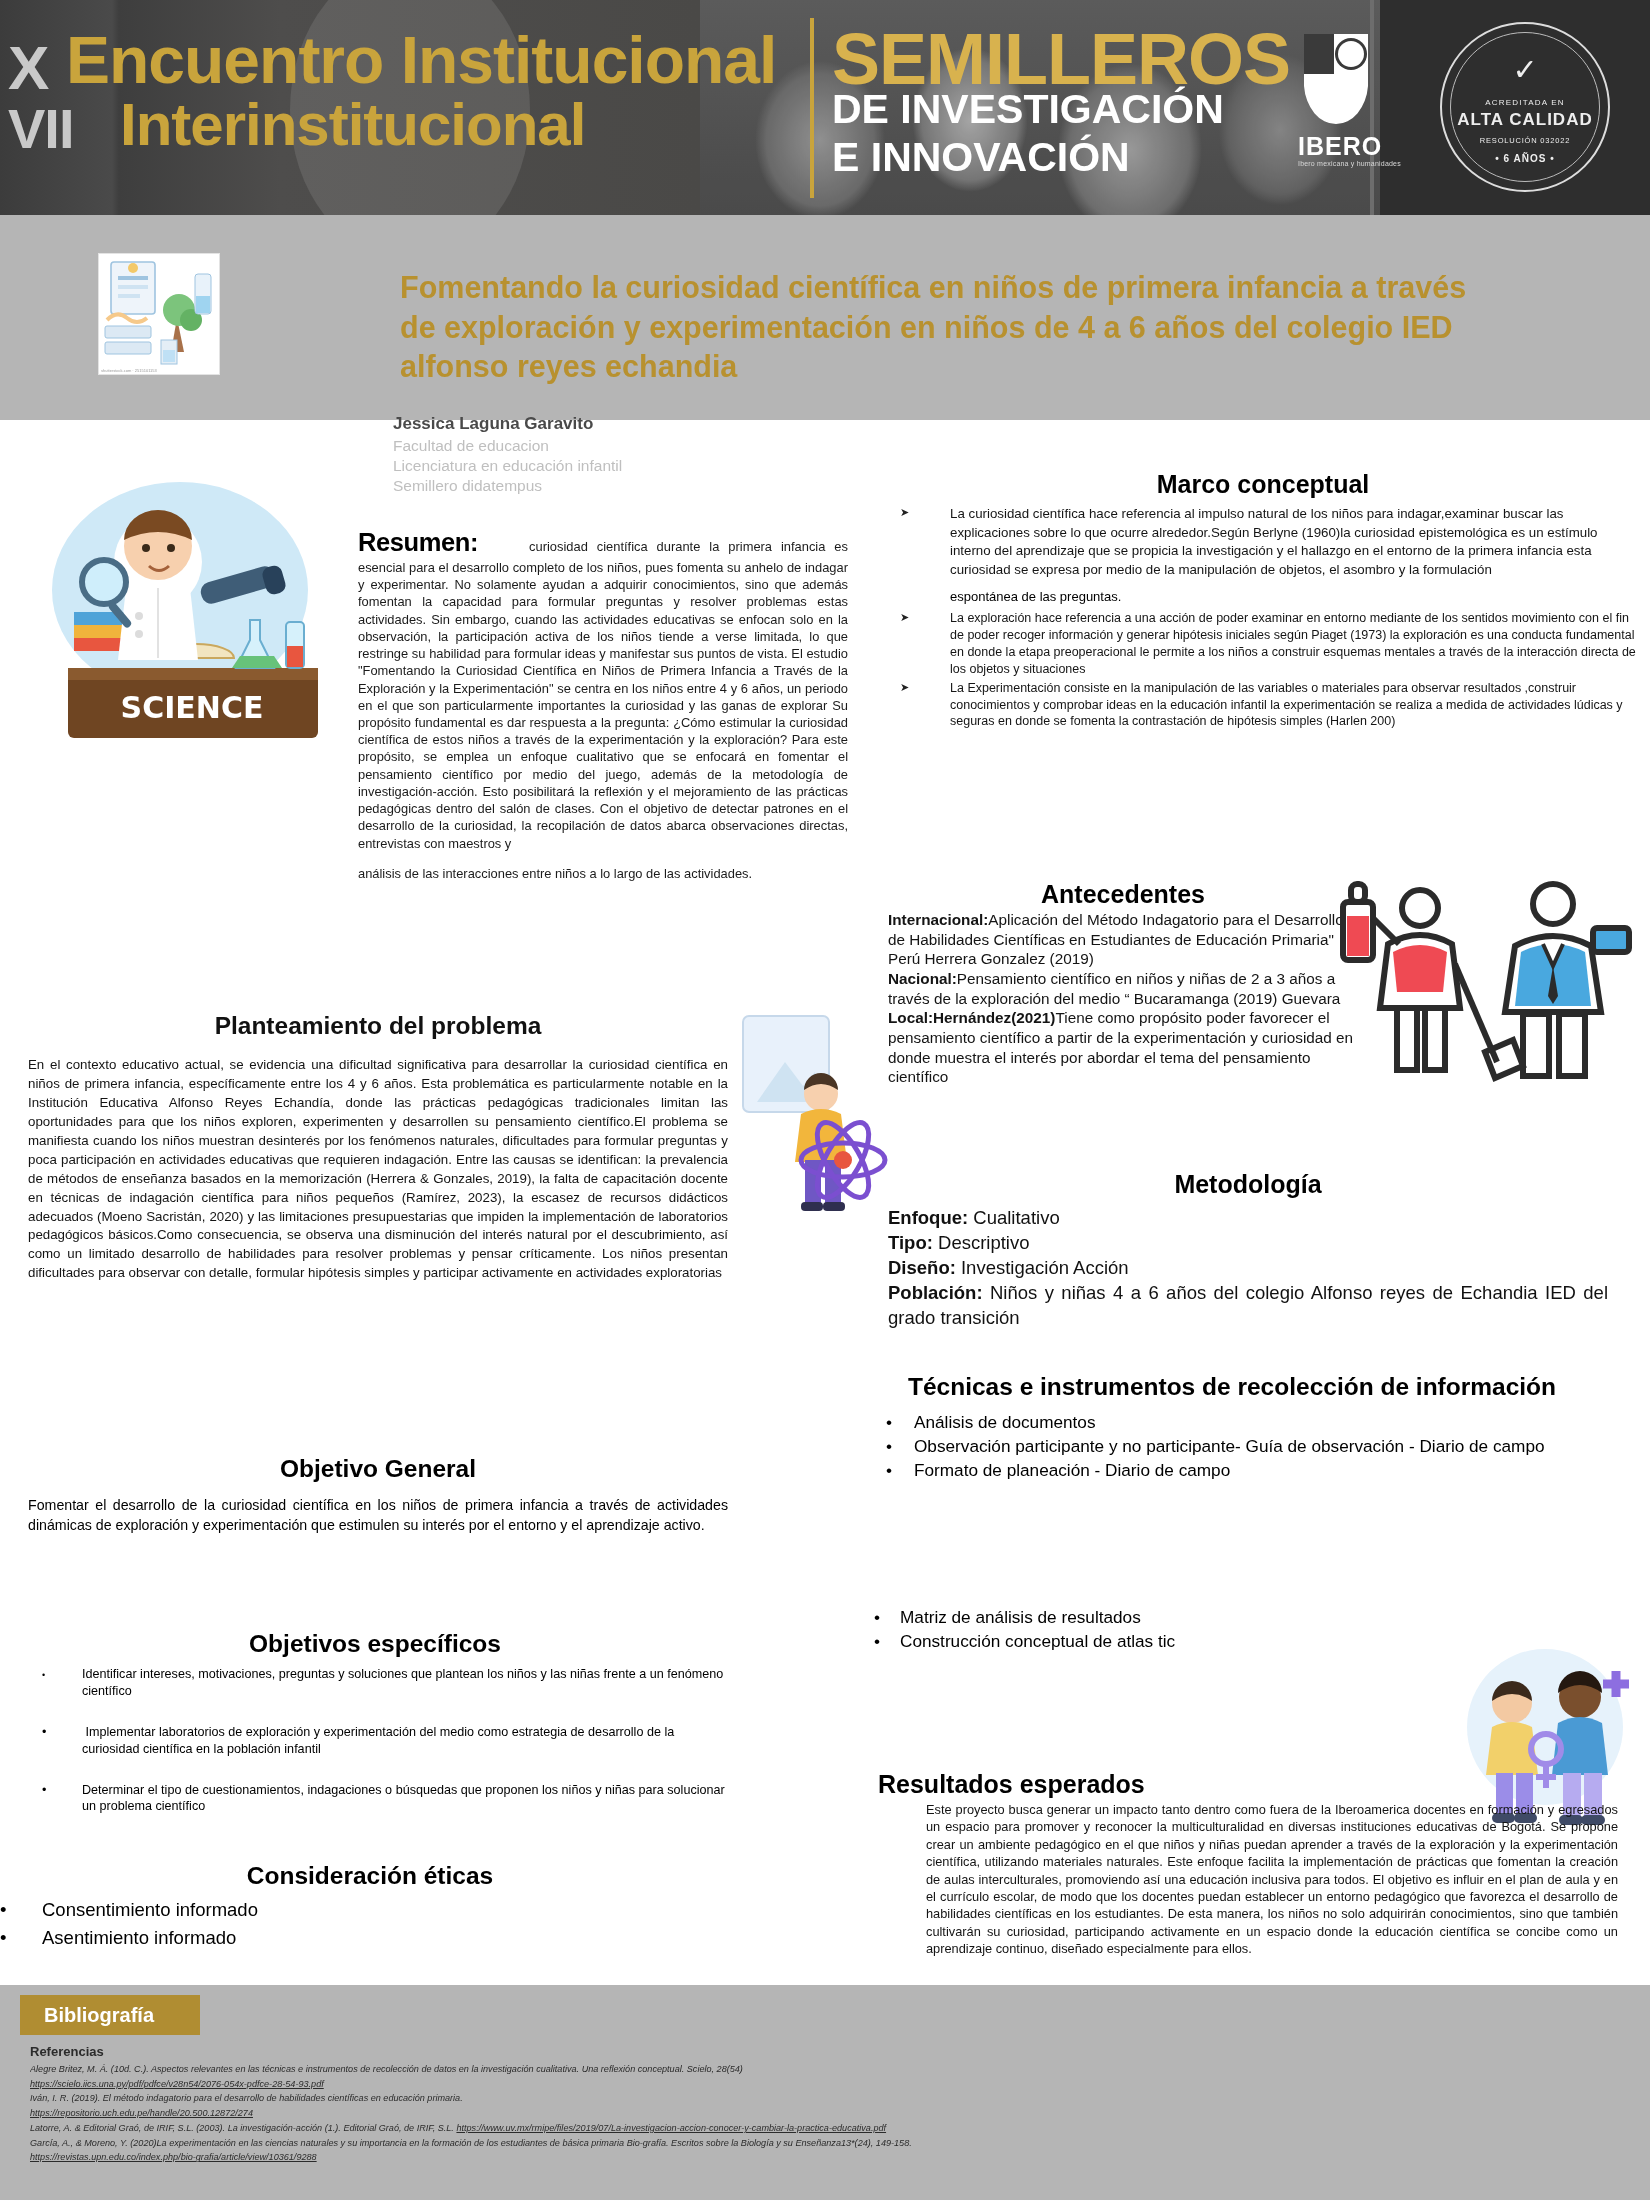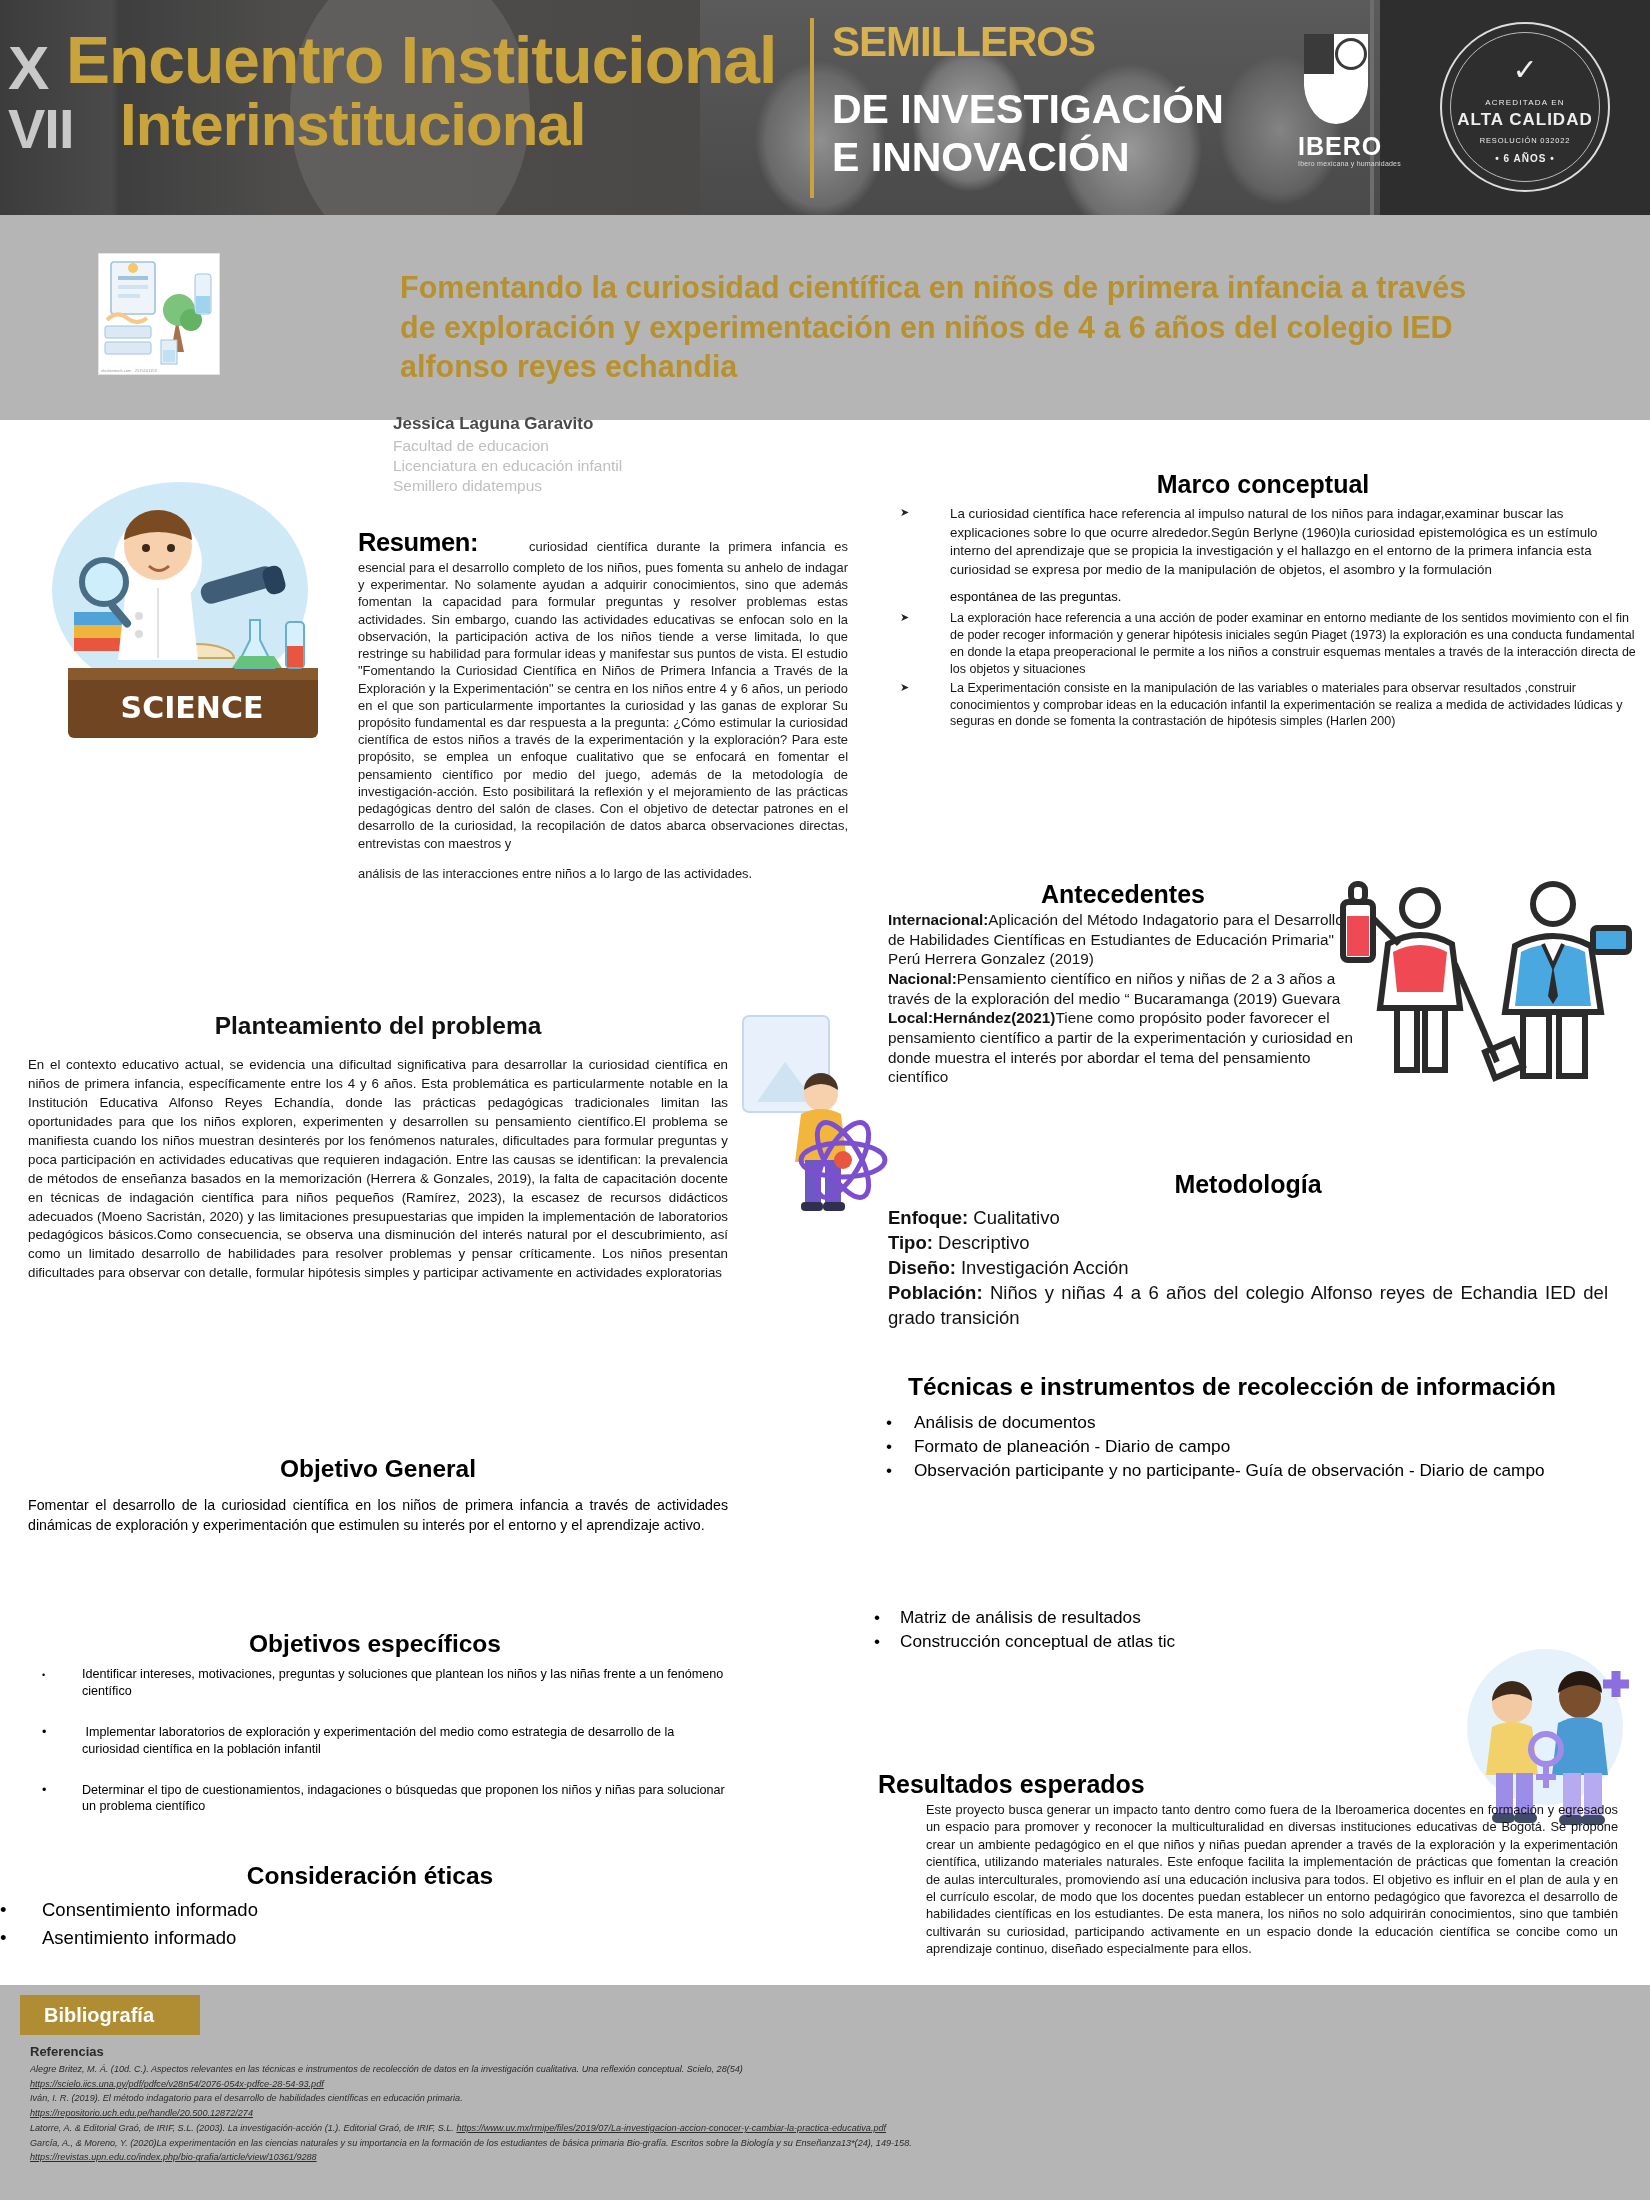--- a/index.html
+++ b/index.html
@@ -33,21 +33,21 @@
     background: rgba(255,255,255,.10); border-radius:50%; }
   .banner-right-dark { position:absolute; left:1380px; top:0; width:270px; height:215px; background:#2e2e2e; }
   .banner-strip { position:absolute; left:1370px; top:0; width:4px; height:215px; background:#6d6d6d; }
 
   .roman { position:absolute; color:#c9c9c9; font-weight:700; letter-spacing:-1px; }
   .roman-x  { left:8px;  top:32px;  font-size:62px; }
   .roman-vii{ left:8px;  top:96px;  font-size:56px; }
   .ev-line1 { position:absolute; left:66px; top:22px; font-size:66px; color:#c9a43c; font-weight:700; letter-spacing:-1px; white-space:nowrap;}
   .ev-line2 { position:absolute; left:120px; top:90px; font-size:60px; color:#c9a43c; font-weight:700; letter-spacing:-1px; white-space:nowrap;}
   .gold-rule{ position:absolute; left:810px; top:18px; width:4px; height:180px; background:#c9a43c; }
-  .sem     { position:absolute; left:832px; top:18px; font-size:42px; color:#d8b24e; font-weight:800; letter-spacing:-1px; white-space:nowrap; }
+  .sem     { position:absolute; left:832px; top:18px; font-size:72px; color:#d8b24e; font-weight:800; letter-spacing:-1px; white-space:nowrap; }
   .sem2    { position:absolute; left:832px; top:86px; font-size:41px; color:#fff; font-weight:700; white-space:nowrap; }
   .sem3    { position:absolute; left:832px; top:134px; font-size:41px; color:#fff; font-weight:700; white-space:nowrap; }
 
   .ibero-mark { position:absolute; left:1300px; top:30px; width:72px; height:98px; }
   .ibero-text { position:absolute; left:1298px; top:132px; font-size:25px; color:#fff; font-weight:800; letter-spacing:1px; }
   .ibero-sub  { position:absolute; left:1298px; top:160px; font-size:7px; color:#d9d9d9; letter-spacing:.2px; width:110px; }
 
   .seal { position:absolute; left:1440px; top:22px; width:170px; height:170px; border-radius:50%;
           border:2px solid #ddd; color:#eee; text-align:center; }
   .seal .s1 { font-size:8px; letter-spacing:1.2px; margin-top:74px; }
@@ -388,22 +388,22 @@
     <p><b>Enfoque:</b><span> Cualitativo</span></p>
     <p><b>Tipo:</b><span> Descriptivo</span></p>
     <p><b>Diseño:</b><span> Investigación Acción</span></p>
     <p class="just"><b>Población:</b><span> Niños  y  niñas     4 a 6 años  del colegio Alfonso reyes de Echandia IED del grado transición</span></p>
   </div>
 
   <div class="tecnicas">
     <h2>Técnicas e instrumentos de recolección de información</h2>
     <ul>
       <li>Análisis de documentos</li>
+      <li>Observación participante y no participante- Guía de observación - Diario de campo</li>
       <li>Formato de planeación - Diario de campo</li>
-      <li>Observación participante y no participante- Guía de observación - Diario de campo</li>
     </ul>
   </div>
 
   <div class="tecnicas2">
     <ul>
       <li>Matriz de análisis de resultados</li>
       <li>Construcción conceptual de atlas tic</li>
     </ul>
   </div>
 

